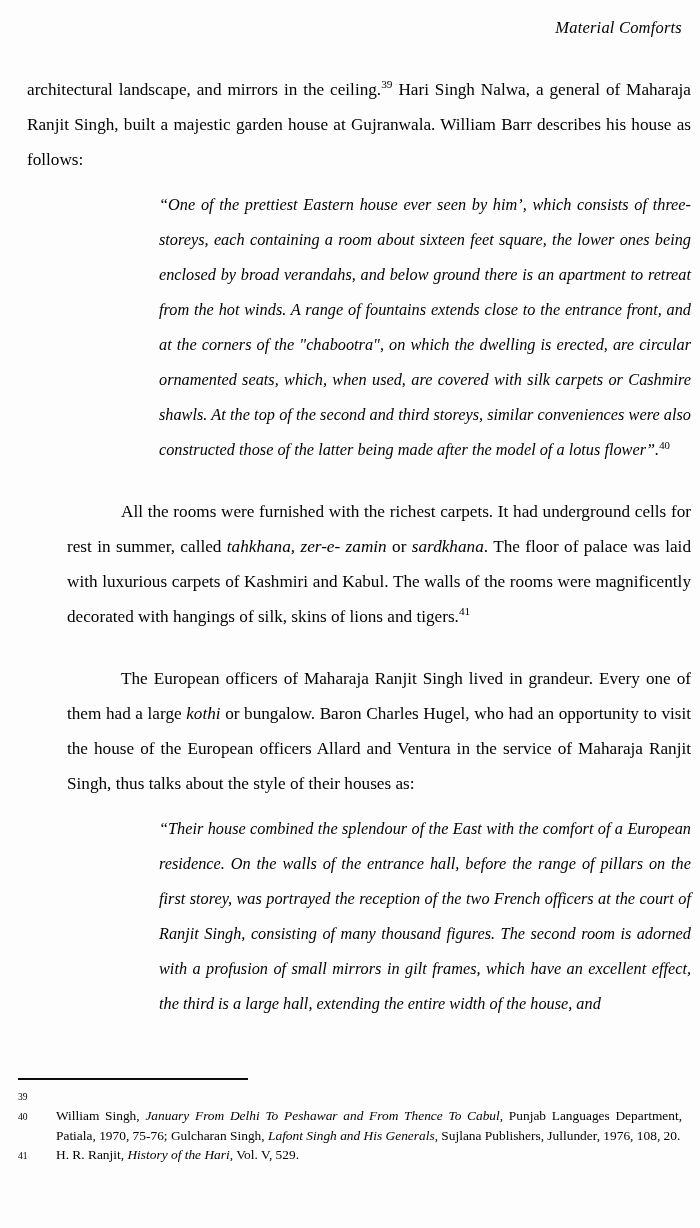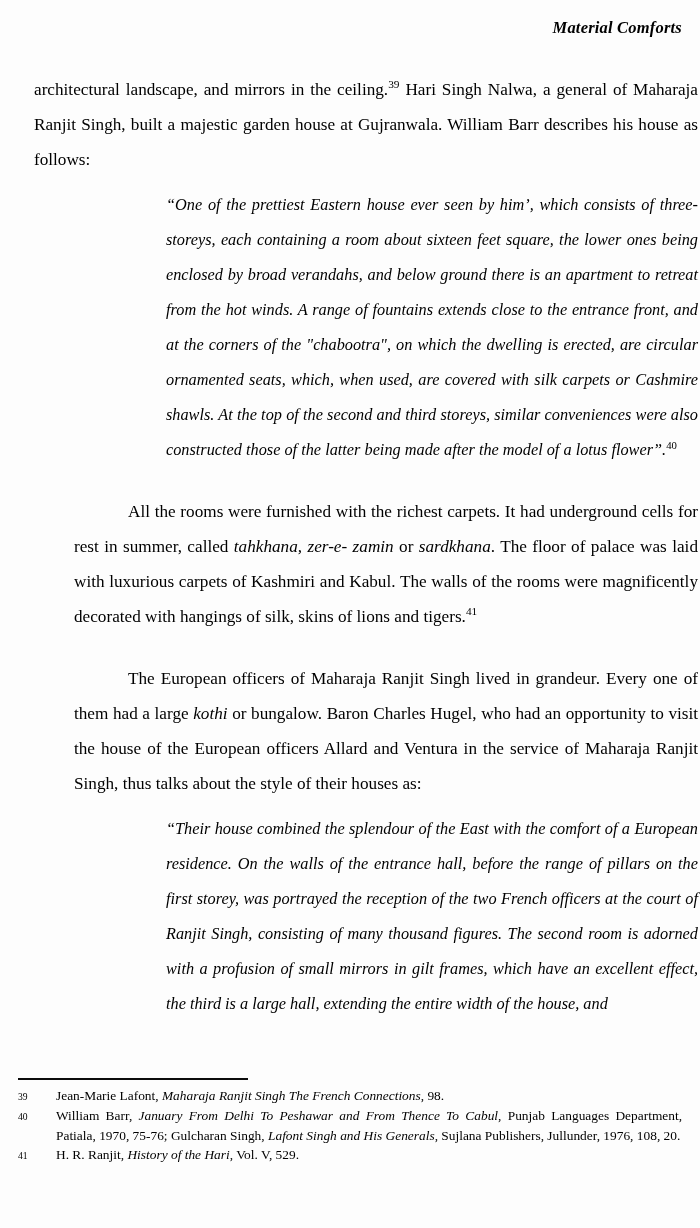--- a/index.html
+++ b/index.html
@@ -23,31 +23,31 @@
     height: 1228px;
     background: #fdfdfd;
   }
 
   
   .running-head {
     position: absolute;
     top: 18px;
     right: 18px;
     font-style: italic;
-    font-weight: bold;
+    font-weight: normal;
     font-size: 16.5px;
     letter-spacing: 0.2px;
     text-align: right;
   }
 
   
   .body-col {
     position: absolute;
     top: 72px;
-    left: 34px;
+    left: 27px;
     width: 664px;
   }
 
   p.body-para {
     margin: 0 0 0 0;
     font-size: 17.2px;
     line-height: 35px;
     text-align: justify;
     text-justify: inter-word;
     -webkit-hyphens: none;
@@ -155,26 +155,25 @@
     <blockquote class="quote quote-gap-top2"><span>“Their house combined the splendour of the East with the comfort of a European residence. On the walls of the entrance hall, before the range of pillars on the first storey, was portrayed the reception of the two French officers at the court of Ranjit Singh, consisting of many thousand figures. The second room is adorned with a profusion of small mirrors in gilt frames, which have an excellent effect, the third is a large hall, extending the entire width of the house, and</span></blockquote>
 
   </div>
 
   <div class="footnote-rule"></div>
 
   <div class="footnotes">
 
     <div class="fn-row">
       <div class="fn-num">39</div>
-      <div class="fn-text nojust"><span>Jean-Marie Lafont, </span><em class="it">Maharaja Ranjit Singh The French Connections</em><span>, 98.</span></div>
     </div>
 
     <div class="fn-row">
       <div class="fn-num">40</div>
-      <div class="fn-text"><span>William Barr, </span><em class="it">January From Delhi To Peshawar and From Thence To Cabul</em><span>, Punjab Languages Department, Patiala, 1970, 75-76; Gulcharan Singh, </span><em class="it">Lafont Singh and His Generals</em><span>, Sujlana Publishers, Jullunder, 1976, 108, 20.</span></div>
+      <div class="fn-text"><span>William Singh, </span><em class="it">January From Delhi To Peshawar and From Thence To Cabul</em><span>, Punjab Languages Department, Patiala, 1970, 75-76; Gulcharan Singh, </span><em class="it">Lafont Singh and His Generals</em><span>, Sujlana Publishers, Jullunder, 1976, 108, 20.</span></div>
     </div>
 
     <div class="fn-row">
       <div class="fn-num">41</div>
       <div class="fn-text nojust"><span>H. R. Ranjit, </span><em class="it">History of the Hari</em><span>, Vol. V, 529.</span></div>
     </div>
 
   </div>
 
   <div class="folio">89</div>

